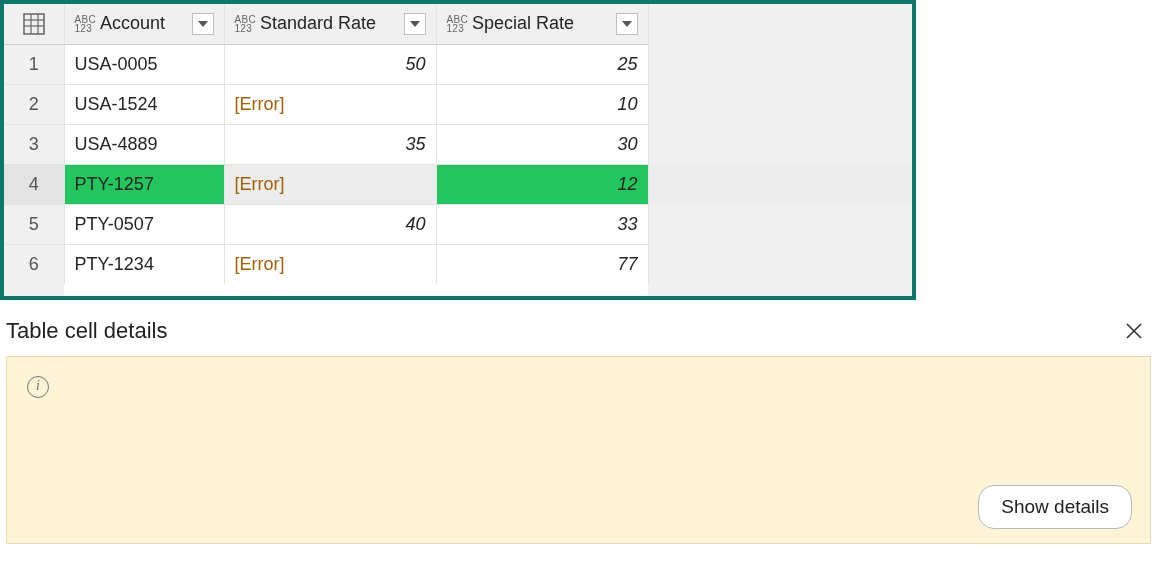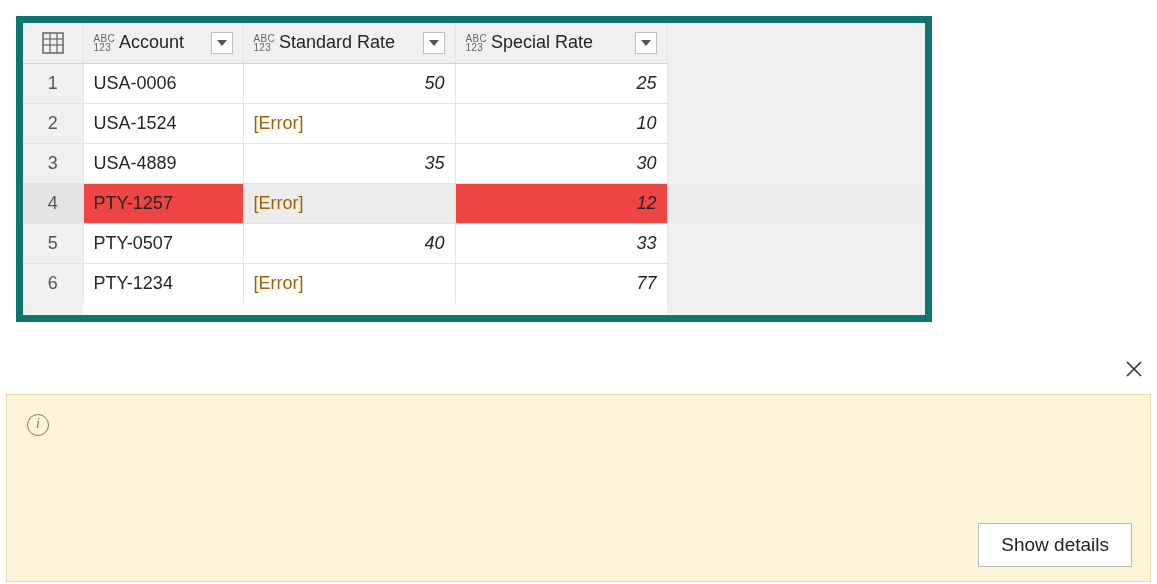--- a/index.html
+++ b/index.html
@@ -6,23 +6,23 @@
   body {
     font-family: "Segoe UI", Arial, sans-serif;
     font-size: 18px;
     background: #ffffff;
     color: #252525;
     width: 1157px;
     height: 584px;
     overflow: hidden;
   }
   .table-wrapper {
-    border: 7px solid #0f766e;
+    border: 4px solid #0f766e;
     width: 916px;
-    margin: 16px;
+    margin: 0;
   }
   table {
     border-collapse: collapse;
     width: 100%;
     table-layout: fixed;
   }
   col.col-rownum { width: 60px; }
   col.col-account { width: 160px; }
   col.col-stdrate { width: 212px; }
   col.col-specrate { width: 212px; }
@@ -81,21 +81,21 @@
   .rownum {
     background: #f0f0f0;
     text-align: center;
     color: #555;
   }
   td.account { text-align: left; }
   td.num { text-align: right; font-style: italic; }
   td.error-cell { text-align: left; color: #a16207; }
   tr.selected td { background: #ececec; }
   tr.selected td.rownum { background: #e3e3e3; }
-  tr.selected td.white { background: #ef4444; }
+  tr.selected td.white { background: #22c55e; }
 
   td.rest, th.rest { background: #f0f0f0; border-right: none; border-bottom: none; }
   tr.lastrow td { border-bottom: none; }
   tr.spacer td { height: 12px; border-right: none; border-bottom: none; padding: 0; }
   tr.spacer td.rownum { background: #f0f0f0; }
   tr.spacer td.restspacer { background: #f0f0f0; }
 
   
   .details-header {
     display: flex;
@@ -151,21 +151,21 @@
     font-size: 19px;
     line-height: 1.9;
   }
   .reason-line { padding-left: 30px; }
   .show-details-btn {
     position: absolute;
     right: 18px;
     bottom: 14px;
     background: #ffffff;
     border: 1px solid #b9b9b9;
-    border-radius: 0;
+    border-radius: 16px;
     padding: 10px 22px;
     font-size: 19px;
     color: #222;
     cursor: pointer;
   }
 </style>
 </head>
 <body>
 
 <div class="table-wrapper">
@@ -229,21 +229,21 @@
                 </svg>
           </span>
         </div>
       </th>
       <th class="rest"></th>
     </tr>
   </thead>
   <tbody id="tbody">
         <tr>
           <td class="rownum">1</td>
-          <td class="account">USA-0006</td>
+          <td class="account">USA-0005</td>
           <td class="num">50</td>
           <td class="num">25</td>
           <td class="rest"></td>
         </tr>
         <tr>
           <td class="rownum">2</td>
           <td class="account">USA-1524</td>
           <td class="error-cell">[Error]</td>
           <td class="num">10</td>
           <td class="rest"></td>
@@ -281,20 +281,21 @@
           <td></td>
           <td></td>
           <td></td>
           <td class="restspacer"></td>
         </tr>
       </tbody>
 </table>
 </div>
 
 <div class="details-header">
+  <span class="details-title">Table cell details</span>
   <span class="close-btn">
     <svg width="18" height="18" viewBox="0 0 18 18">
       <line x1="2" y1="2" x2="16" y2="16" stroke="#333" stroke-width="1.6"></line>
       <line x1="16" y1="2" x2="2" y2="16" stroke="#333" stroke-width="1.6"></line>
     </svg>
   </span>
 </div>
 
 <div class="details-box">
   <div class="details-row1">

